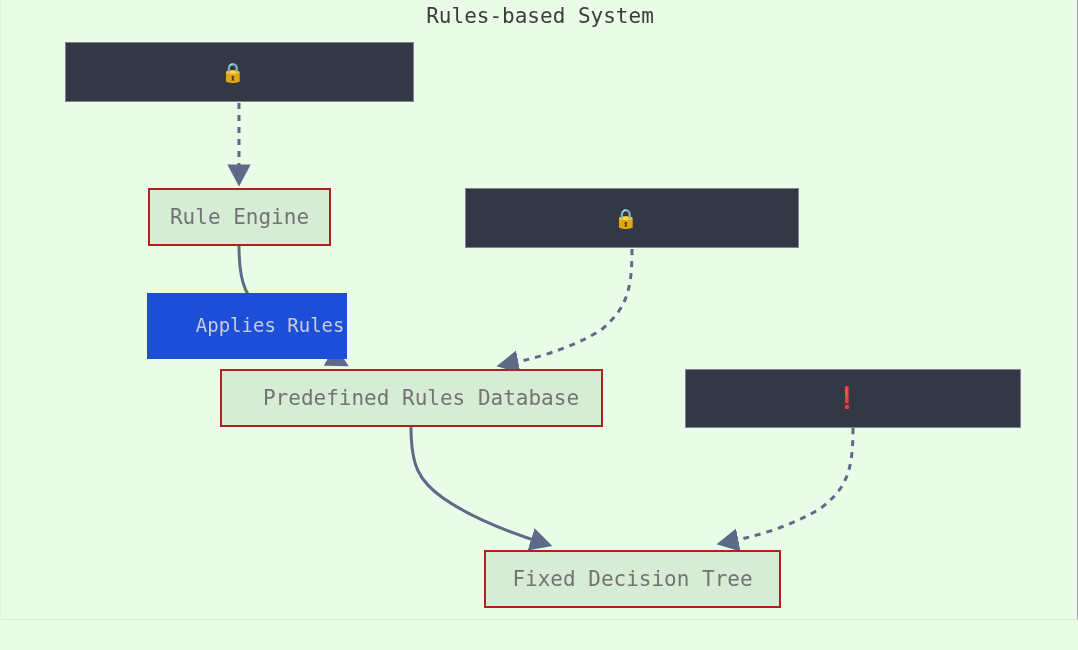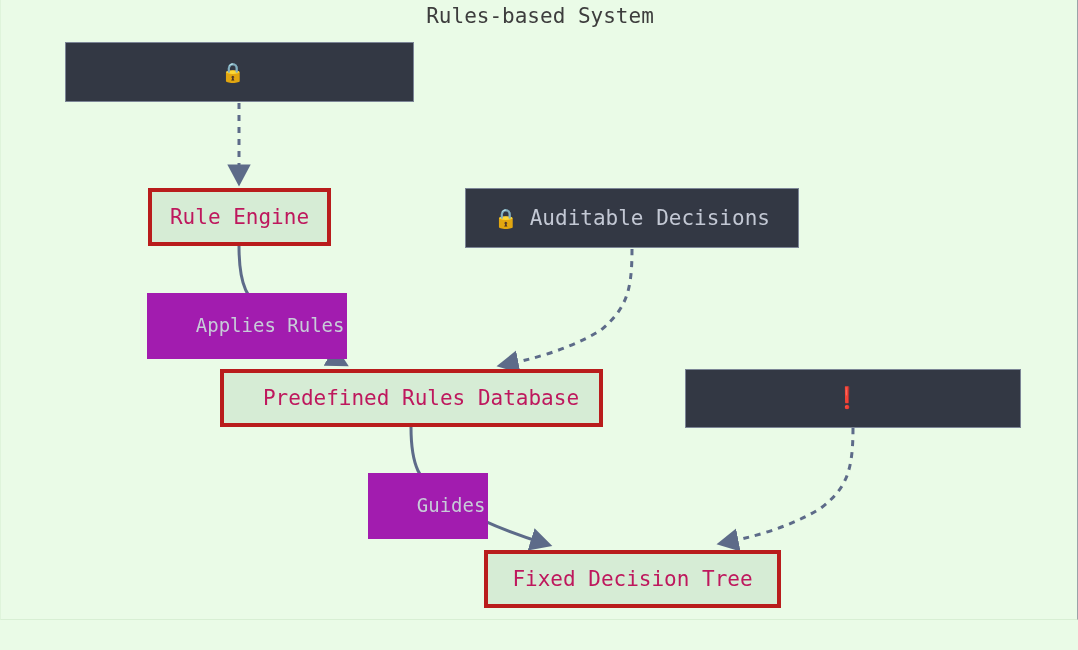--- a/index.html
+++ b/index.html
@@ -53,40 +53,40 @@
     font-size: 21px;
     line-height: 1;
   }
   .node.dark {
     background: #333844;
     border: 1px solid #7c8596;
     color: #c3c8d4;
   }
   .node.green {
     background: #d6ecd5;
-    border: 4px solid #b91c1c;
-    color: #be185d;
+    border: 2px solid #b91c1c;
+    color: #737373;
   }
   .node .emoji {
     font-family: "DejaVu Sans", sans-serif;
     font-size: 19px;
     margin-right: 12px;
     line-height: 1;
     display: inline-block;
   }
   .node .emoji.bang {
     color: #e02424;
     font-weight: bold;
     font-family: "DejaVu Sans Mono", monospace;
     font-size: 21px;
   }
   .edge-label {
     position: absolute;
     box-sizing: border-box;
-    background: #a21caf;
+    background: #1d4ed8;
     color: #c7ccd8;
     font-size: 19px;
     line-height: 1;
     padding: 4px 3px 5px 3px;
     white-space: pre;
   }
 </style>
 </head>
 <body>
 
@@ -112,36 +112,32 @@
   <div class="node dark" style="left:64px; top:42px; width:349px; height:60px;">
     <span class="emoji">🔒</span>
   </div>
 
   <div class="node green" style="left:147px; top:188px; width:183px; height:58px;">
     <span>Rule Engine</span>
   </div>
 
   <div class="node dark" style="left:464px; top:188px; width:334px; height:60px;">
     <span class="emoji">🔒</span>
-    <span>Auditable Decisions</span>
   </div>
 
   <div class="node green" style="left:219px; top:369px; width:383px; height:58px;padding-left:19px;">
     <span>Predefined Rules Database</span>
   </div>
 
   <div class="node dark" style="left:684px; top:369px; width:336px; height:59px;">
     <span class="emoji bang">❗</span>
   </div>
 
   <div class="node green" style="left:483px; top:550px; width:297px; height:58px;">
     <span>Fixed Decision Tree</span>
   </div>
 
   <div class="edge-label" style="left:146px; top:293px;">
     <span>Applies Rules</span>
   </div>
 
-  <div class="edge-label" style="left:367px; top:473px;">
-    <span>Guides</span>
-  </div>
 
 </div>
 
 </body></html>

